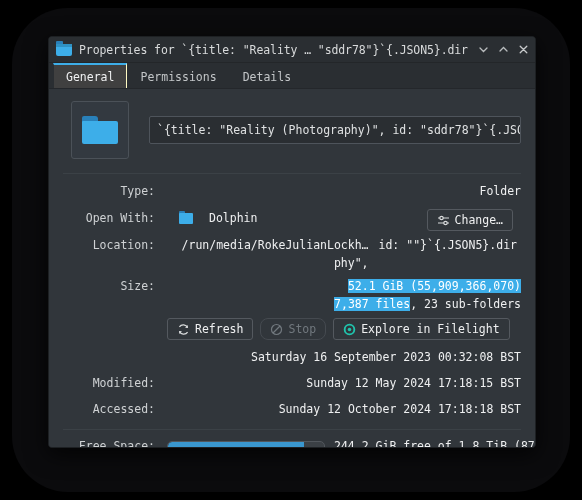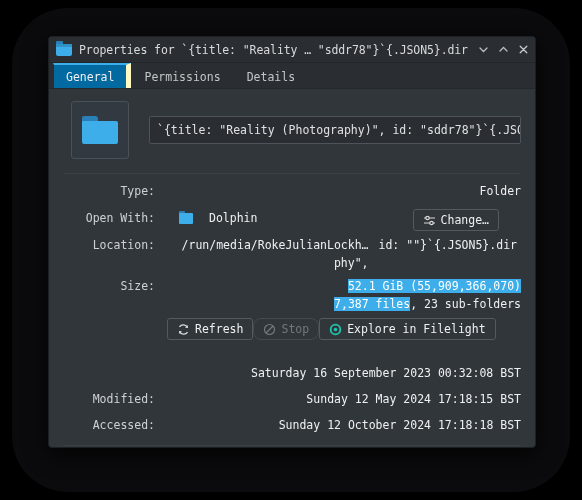--- a/index.html
+++ b/index.html
@@ -117,25 +117,25 @@
     padding: 0 12px;
     display: flex;
     align-items: center;
     font-size: 11.5px;
     color: #c3c6c8;
     border-top: 2px solid transparent;
     border-left: 1px solid transparent;
     border-right: 1px solid transparent;
   }
   .tab.active {
-    background: #0369a1;
+    background: #404040;
     color: #eff0f1;
     border-top: 2px solid #3daee9;
     border-left: 1px solid #2a2e32;
-    border-right: 5px solid #fef9c3;
+    border-right: 1px solid #fef9c3;
   }
 
   
   .dlg-body {
     flex: 1 1 auto;
     background: #31363b;
     position: relative;
     padding: 0;
   }
 
@@ -259,40 +259,41 @@
     white-space: nowrap;
     box-sizing: border-box;
   }
   .btn.disabled {
     color: #71787e;
     border-color: #454a50;
     border-radius: 8px;
   }
   .change-btn {
     position: absolute;
-    right: 22px;
+    right: 8px;
     top: 0;
   }
 
   .loc-line {
     display: flex;
     justify-content: space-between;
     gap: 10px;
   }
   .loc-right { color: #eff0f1; white-space: nowrap; padding-right: 4px; }
 
   .sel {
     background: #3daee9;
     color: #ffffff;
   }
   .sizeline2 { line-height: 18px; }
 
   .buttons-row {
     display: flex;
-    margin: 3px 0 24px 104px;
+    gap: 7px;
+    margin: 3px 0 8px 104px;
   }
 
   .dates .frow { margin-bottom: 4px; }
 
   .sep2 {
     height: 1px;
     background: #3b4146;
     margin: 7px 14px 0 14px;
   }
 

